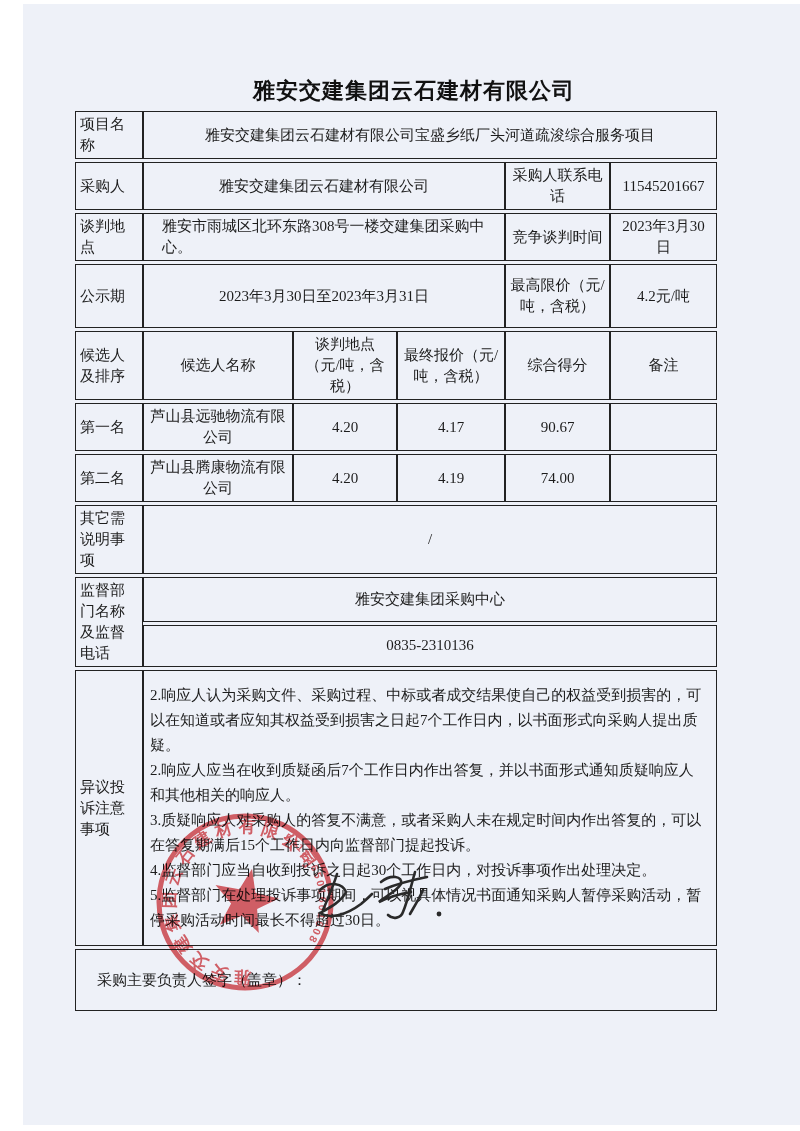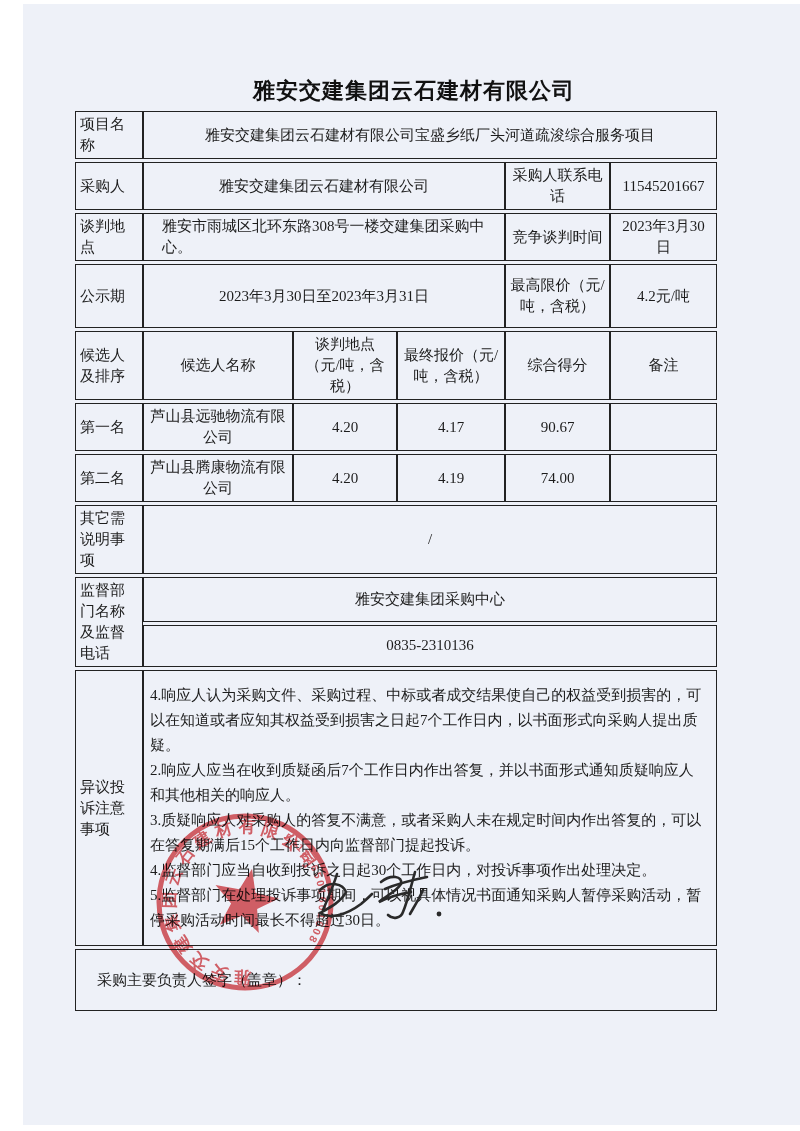--- a/index.html
+++ b/index.html
@@ -115,21 +115,21 @@
       <td class="lbl" rowspan="2">监督部门名称及监督电话</td>
       <td class="ctr" colspan="5" style="height:36px">雅安交建集团采购中心</td>
     </tr>
     <tr>
       <td class="ctr" colspan="5" style="height:34px">0835-2310136</td>
     </tr>
 
     <tr>
       <td class="lbl" style="height:276px">异议投诉注意事项</td>
       <td colspan="5" class="objection-text">
-        <div>4.响应人认为采购文件、采购过程、中标或者成交结果使自己的权益受到损害的，可以在知道或者应知其权益受到损害之日起7个工作日内，以书面形式向采购人提出质疑。</div>
+        <div>2.响应人认为采购文件、采购过程、中标或者成交结果使自己的权益受到损害的，可以在知道或者应知其权益受到损害之日起7个工作日内，以书面形式向采购人提出质疑。</div>
         <div>2.响应人应当在收到质疑函后7个工作日内作出答复，并以书面形式通知质疑响应人和其他相关的响应人。</div>
         <div>3.质疑响应人对采购人的答复不满意，或者采购人未在规定时间内作出答复的，可以在答复期满后15个工作日内向监督部门提起投诉。</div>
         <div>4.监督部门应当自收到投诉之日起30个工作日内，对投诉事项作出处理决定。</div>
         <div>5.监督部门在处理投诉事项期间，可以视具体情况书面通知采购人暂停采购活动，暂停采购活动时间最长不得超过30日。</div>
       </td>
     </tr>
 
     <tr>
       <td colspan="6" class="sig-cell">
         <span>采购主要负责人签字（盖章）：</span>

